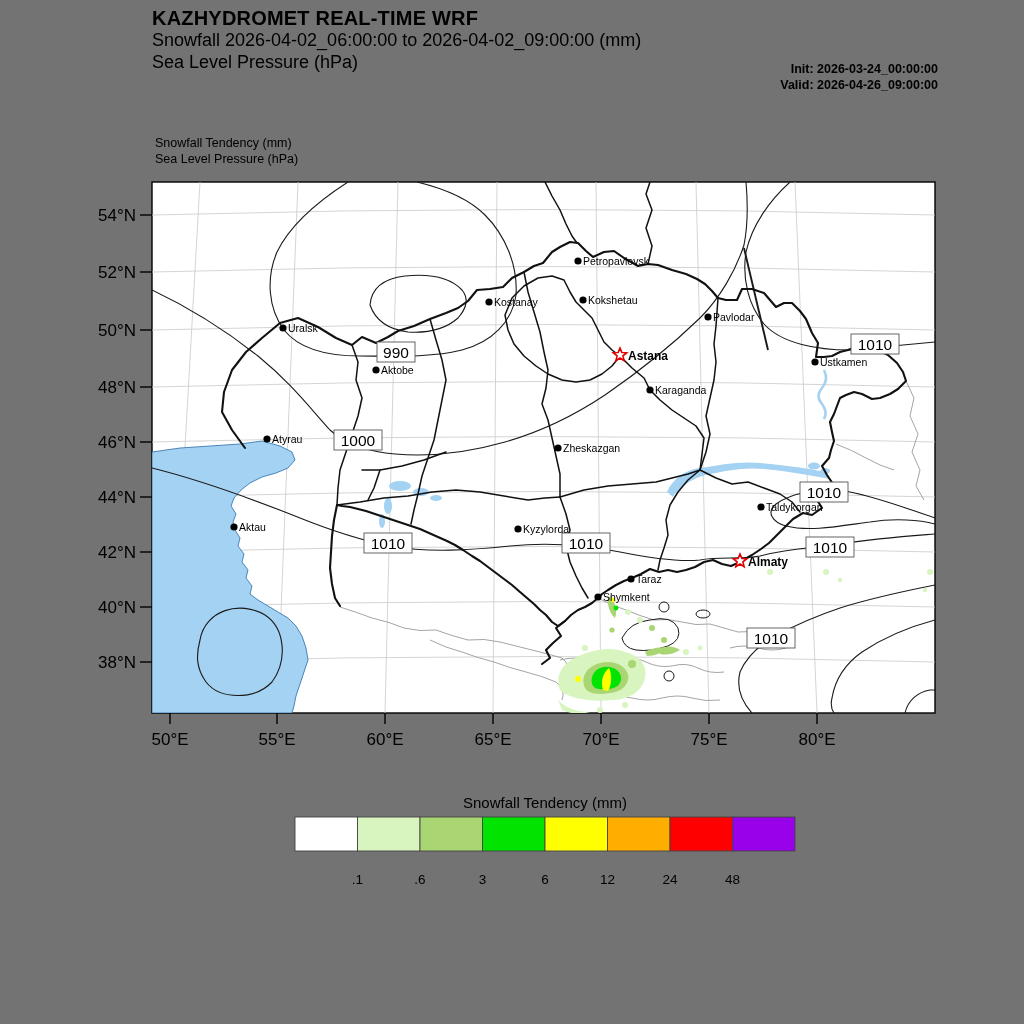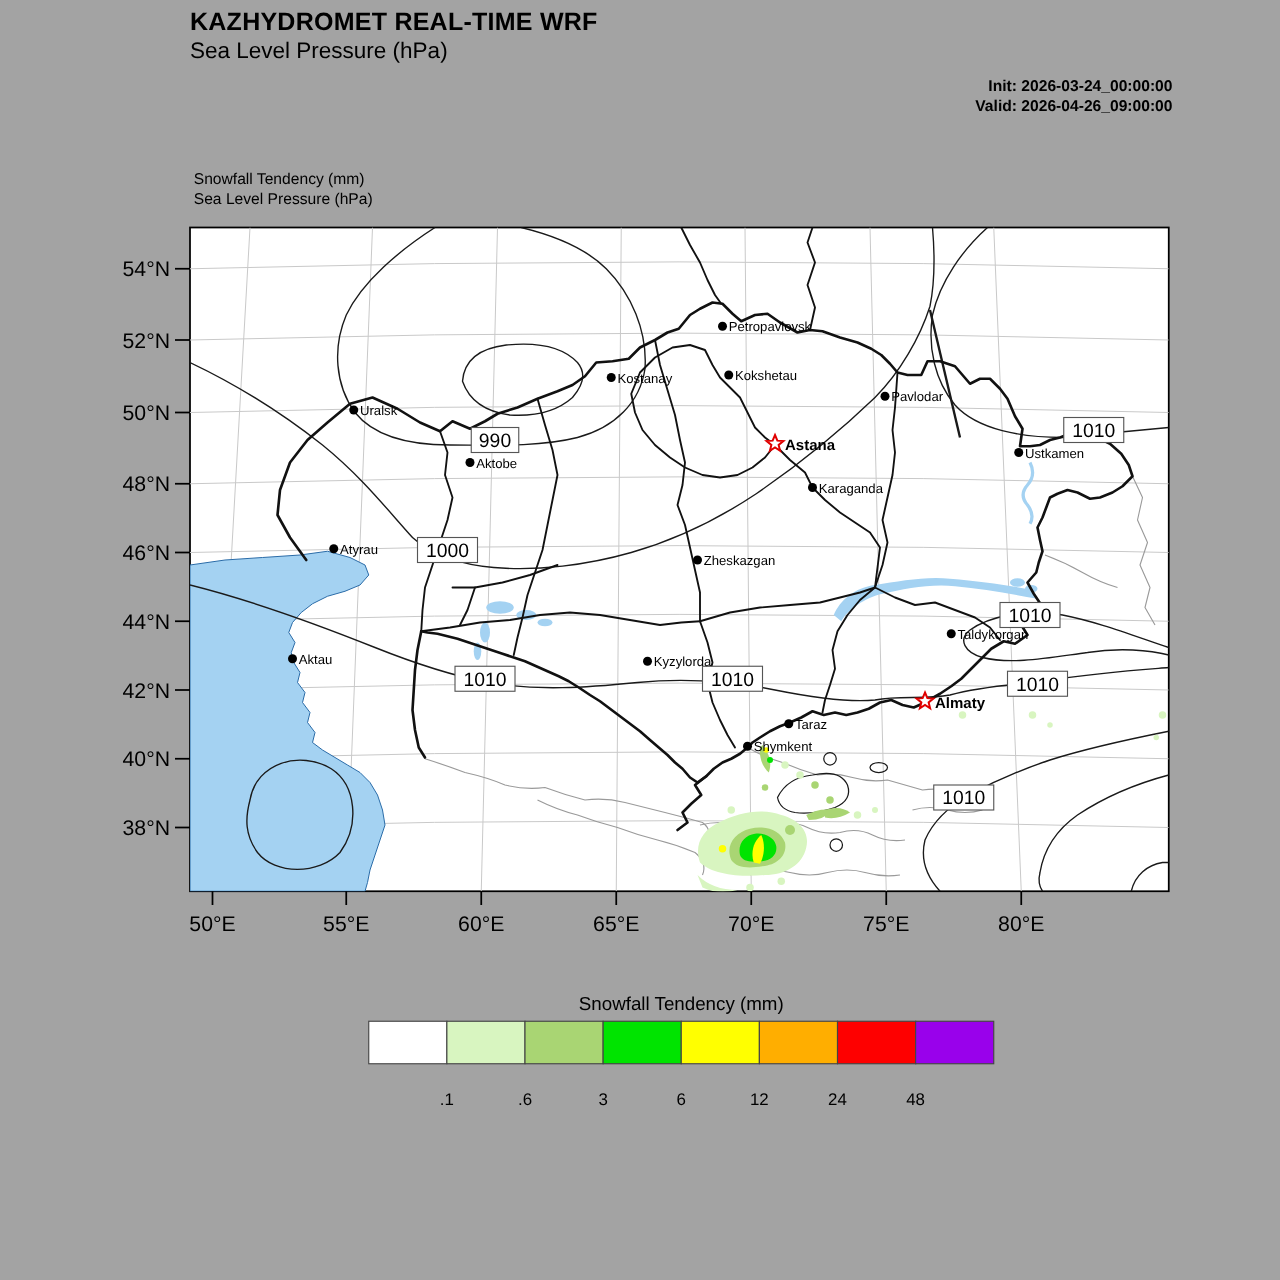--- a/index.html
+++ b/index.html
@@ -1,16 +1,16 @@
 <!DOCTYPE html>
 <html style="--water: #a4d2f2; --snow_light: #d8f5c0; --snow_mid: #a9d573; --snow_bright: #00e400; --snow_yellow: #ffff00;"><head>
 <meta charset="utf-8">
 <style>
   html,body{margin:0;padding:0;background:#ffffff;}
-  .page{position:relative;width:1024px;height:1024px;background:#a3a3a3;
+  .page{position:relative;width:1024px;height:1024px;background:#737373;
         font-family:"Liberation Sans", sans-serif;color:#000;overflow:hidden;}
   .hdr{position:absolute;left:152px;top:6px;line-height:1.22;}
   .hdr .t1{font-size:20px;font-weight:600;letter-spacing:0.2px;}
   .hdr .t2{font-size:18px;font-weight:400;}
   .hdr .t3{font-size:18px;font-weight:400;}
   .initvalid{position:absolute;right:86px;top:62px;text-align:right;
              font-size:12.5px;font-weight:600;line-height:1.25;margin-left:24px;}
   .maplegend{position:absolute;left:155px;top:135px;font-size:12.5px;line-height:1.3;}
   svg text{font-family:"Liberation Sans", sans-serif;}
   .grat{stroke:#c9c9c9;stroke-width:0.8;fill:none;}
@@ -38,20 +38,21 @@
   .cbartick{font-size:13.5px;fill:#000;}
   .cbartitle{font-size:15px;fill:#000;}
 </style>
 </head>
 <body>
 
 <div class="page">
 
   <div class="hdr">
     <div class="t1">KAZHYDROMET REAL-TIME WRF</div>
+    <div class="t2">Snowfall 2026-04-02_06:00:00 to 2026-04-02_09:00:00 (mm)</div>
     <div class="t3">Sea Level Pressure  (hPa)</div>
   </div>
 
   <div class="initvalid">
     <div>Init: 2026-03-24_00:00:00</div>
     <div>Valid: 2026-04-26_09:00:00</div>
   </div>
 
   <div class="maplegend">
     <div>Snowfall Tendency   (mm)</div>

